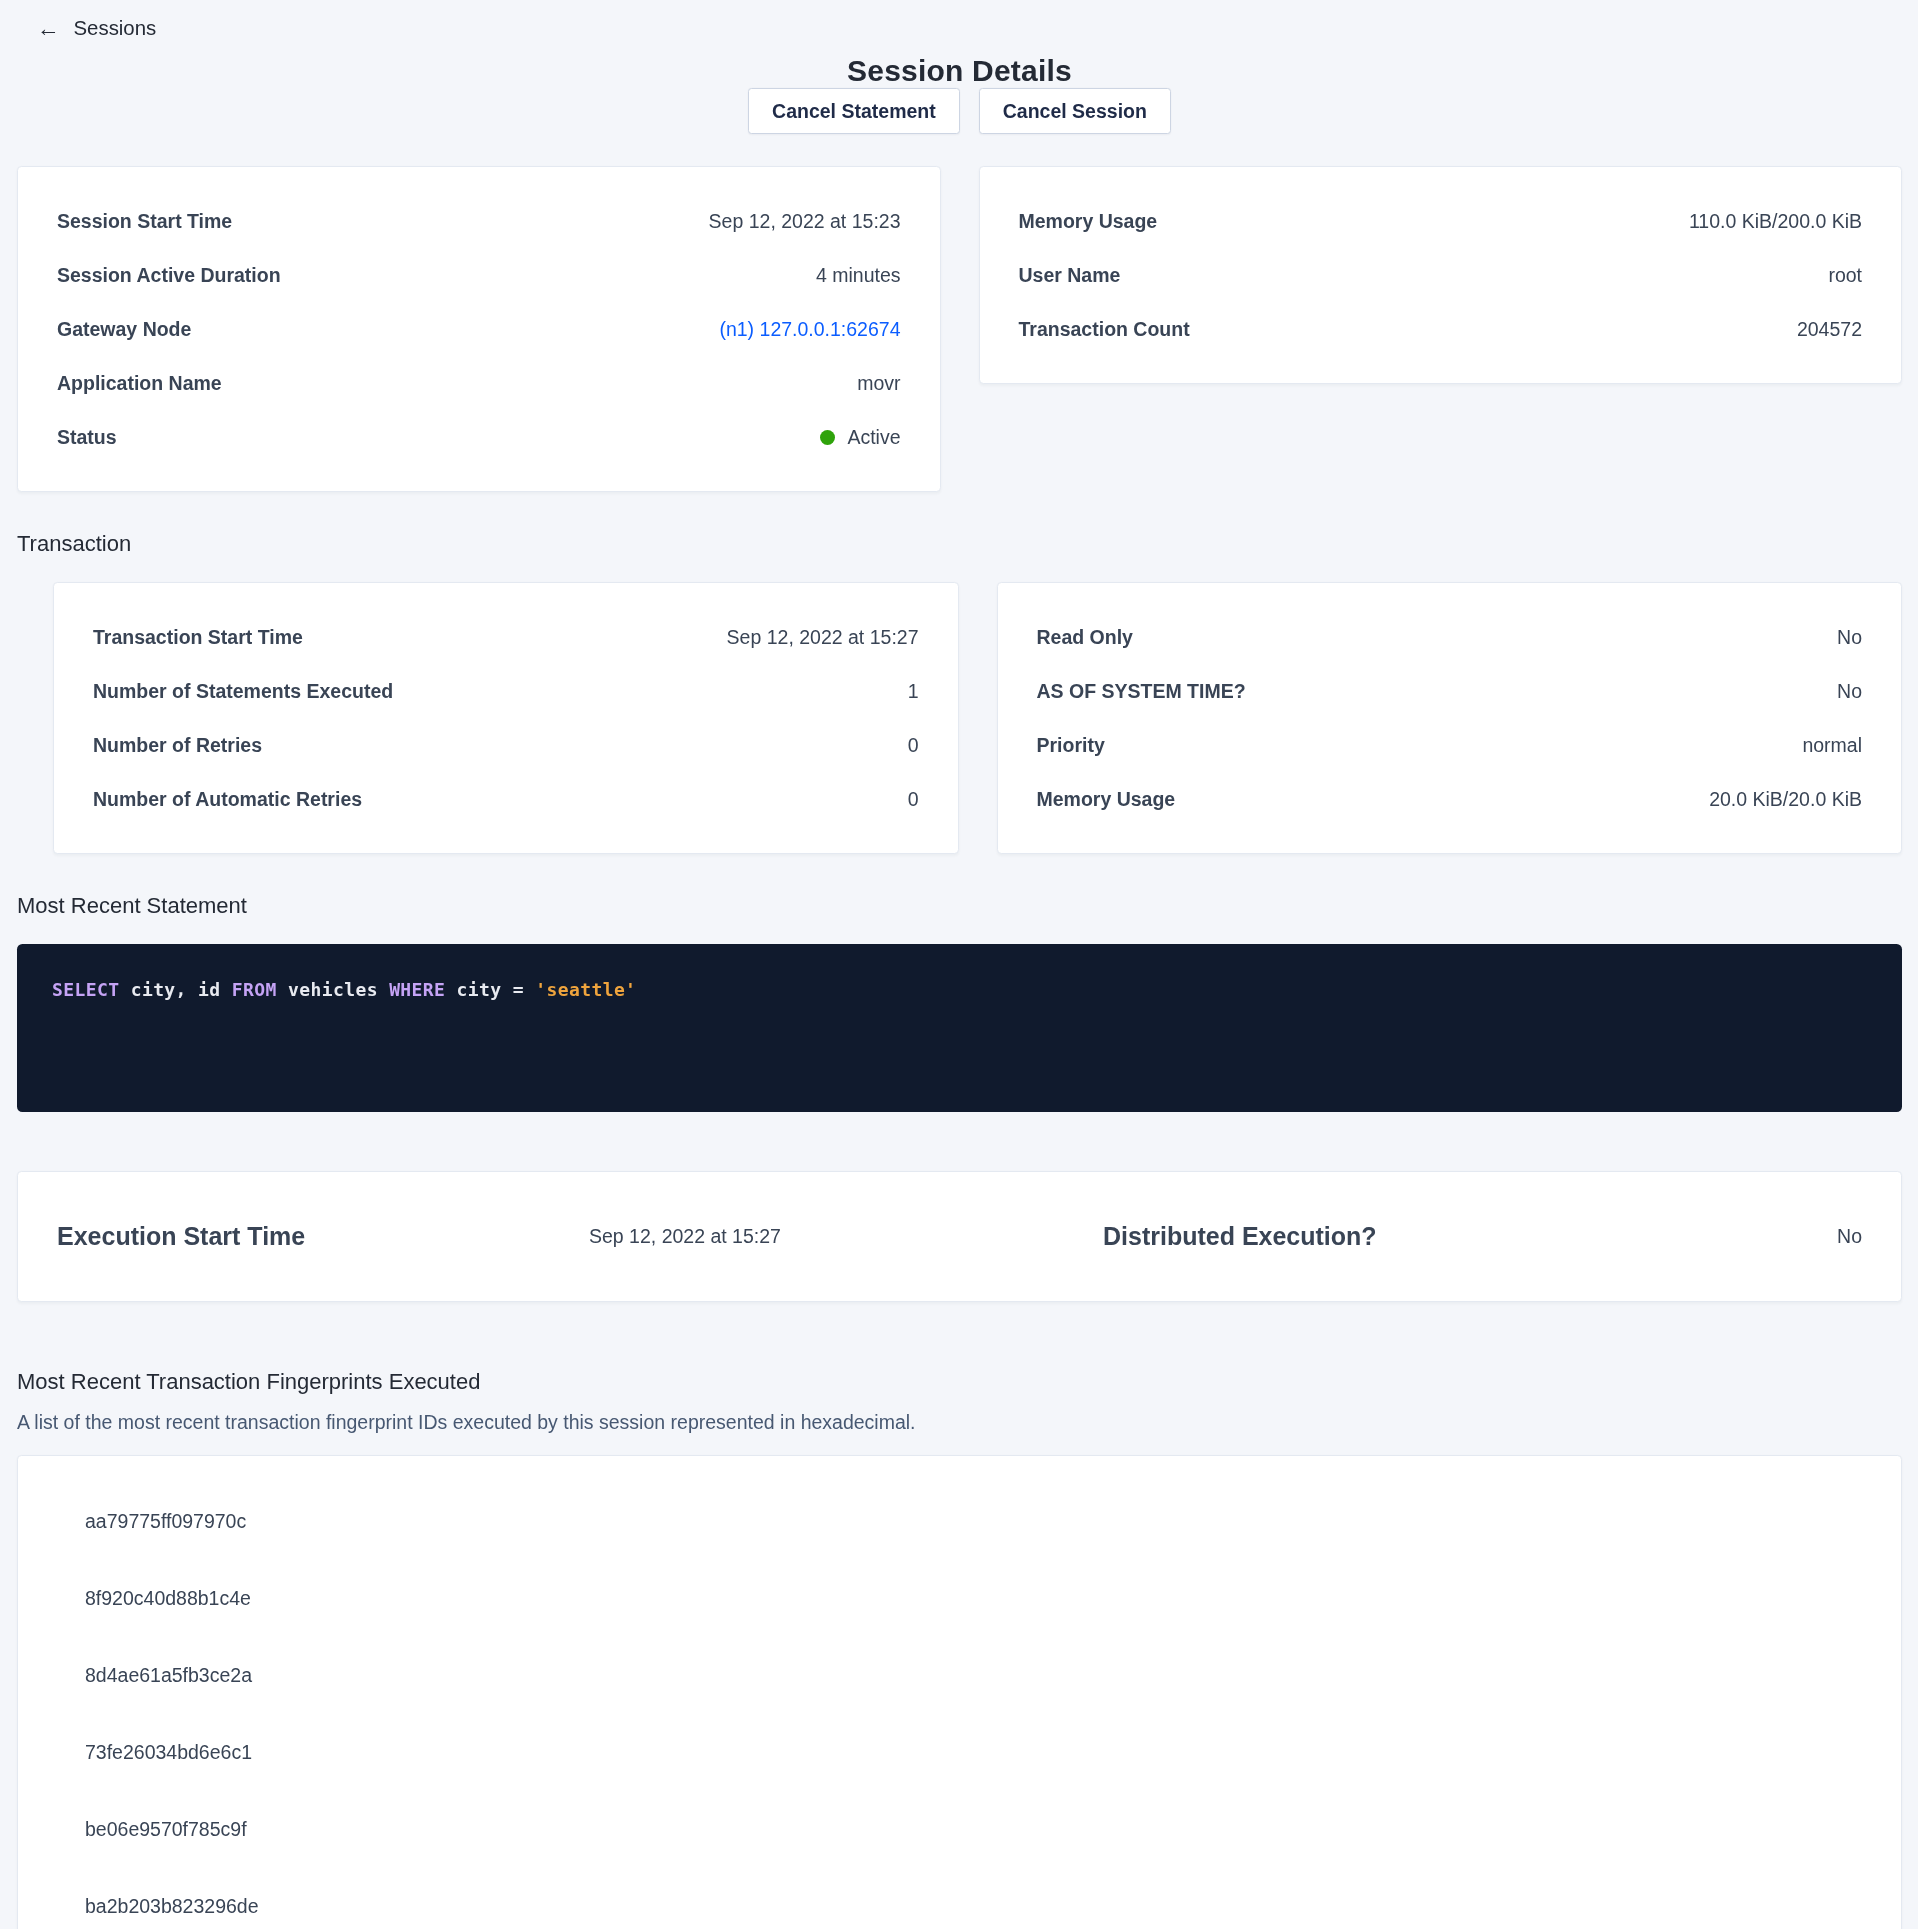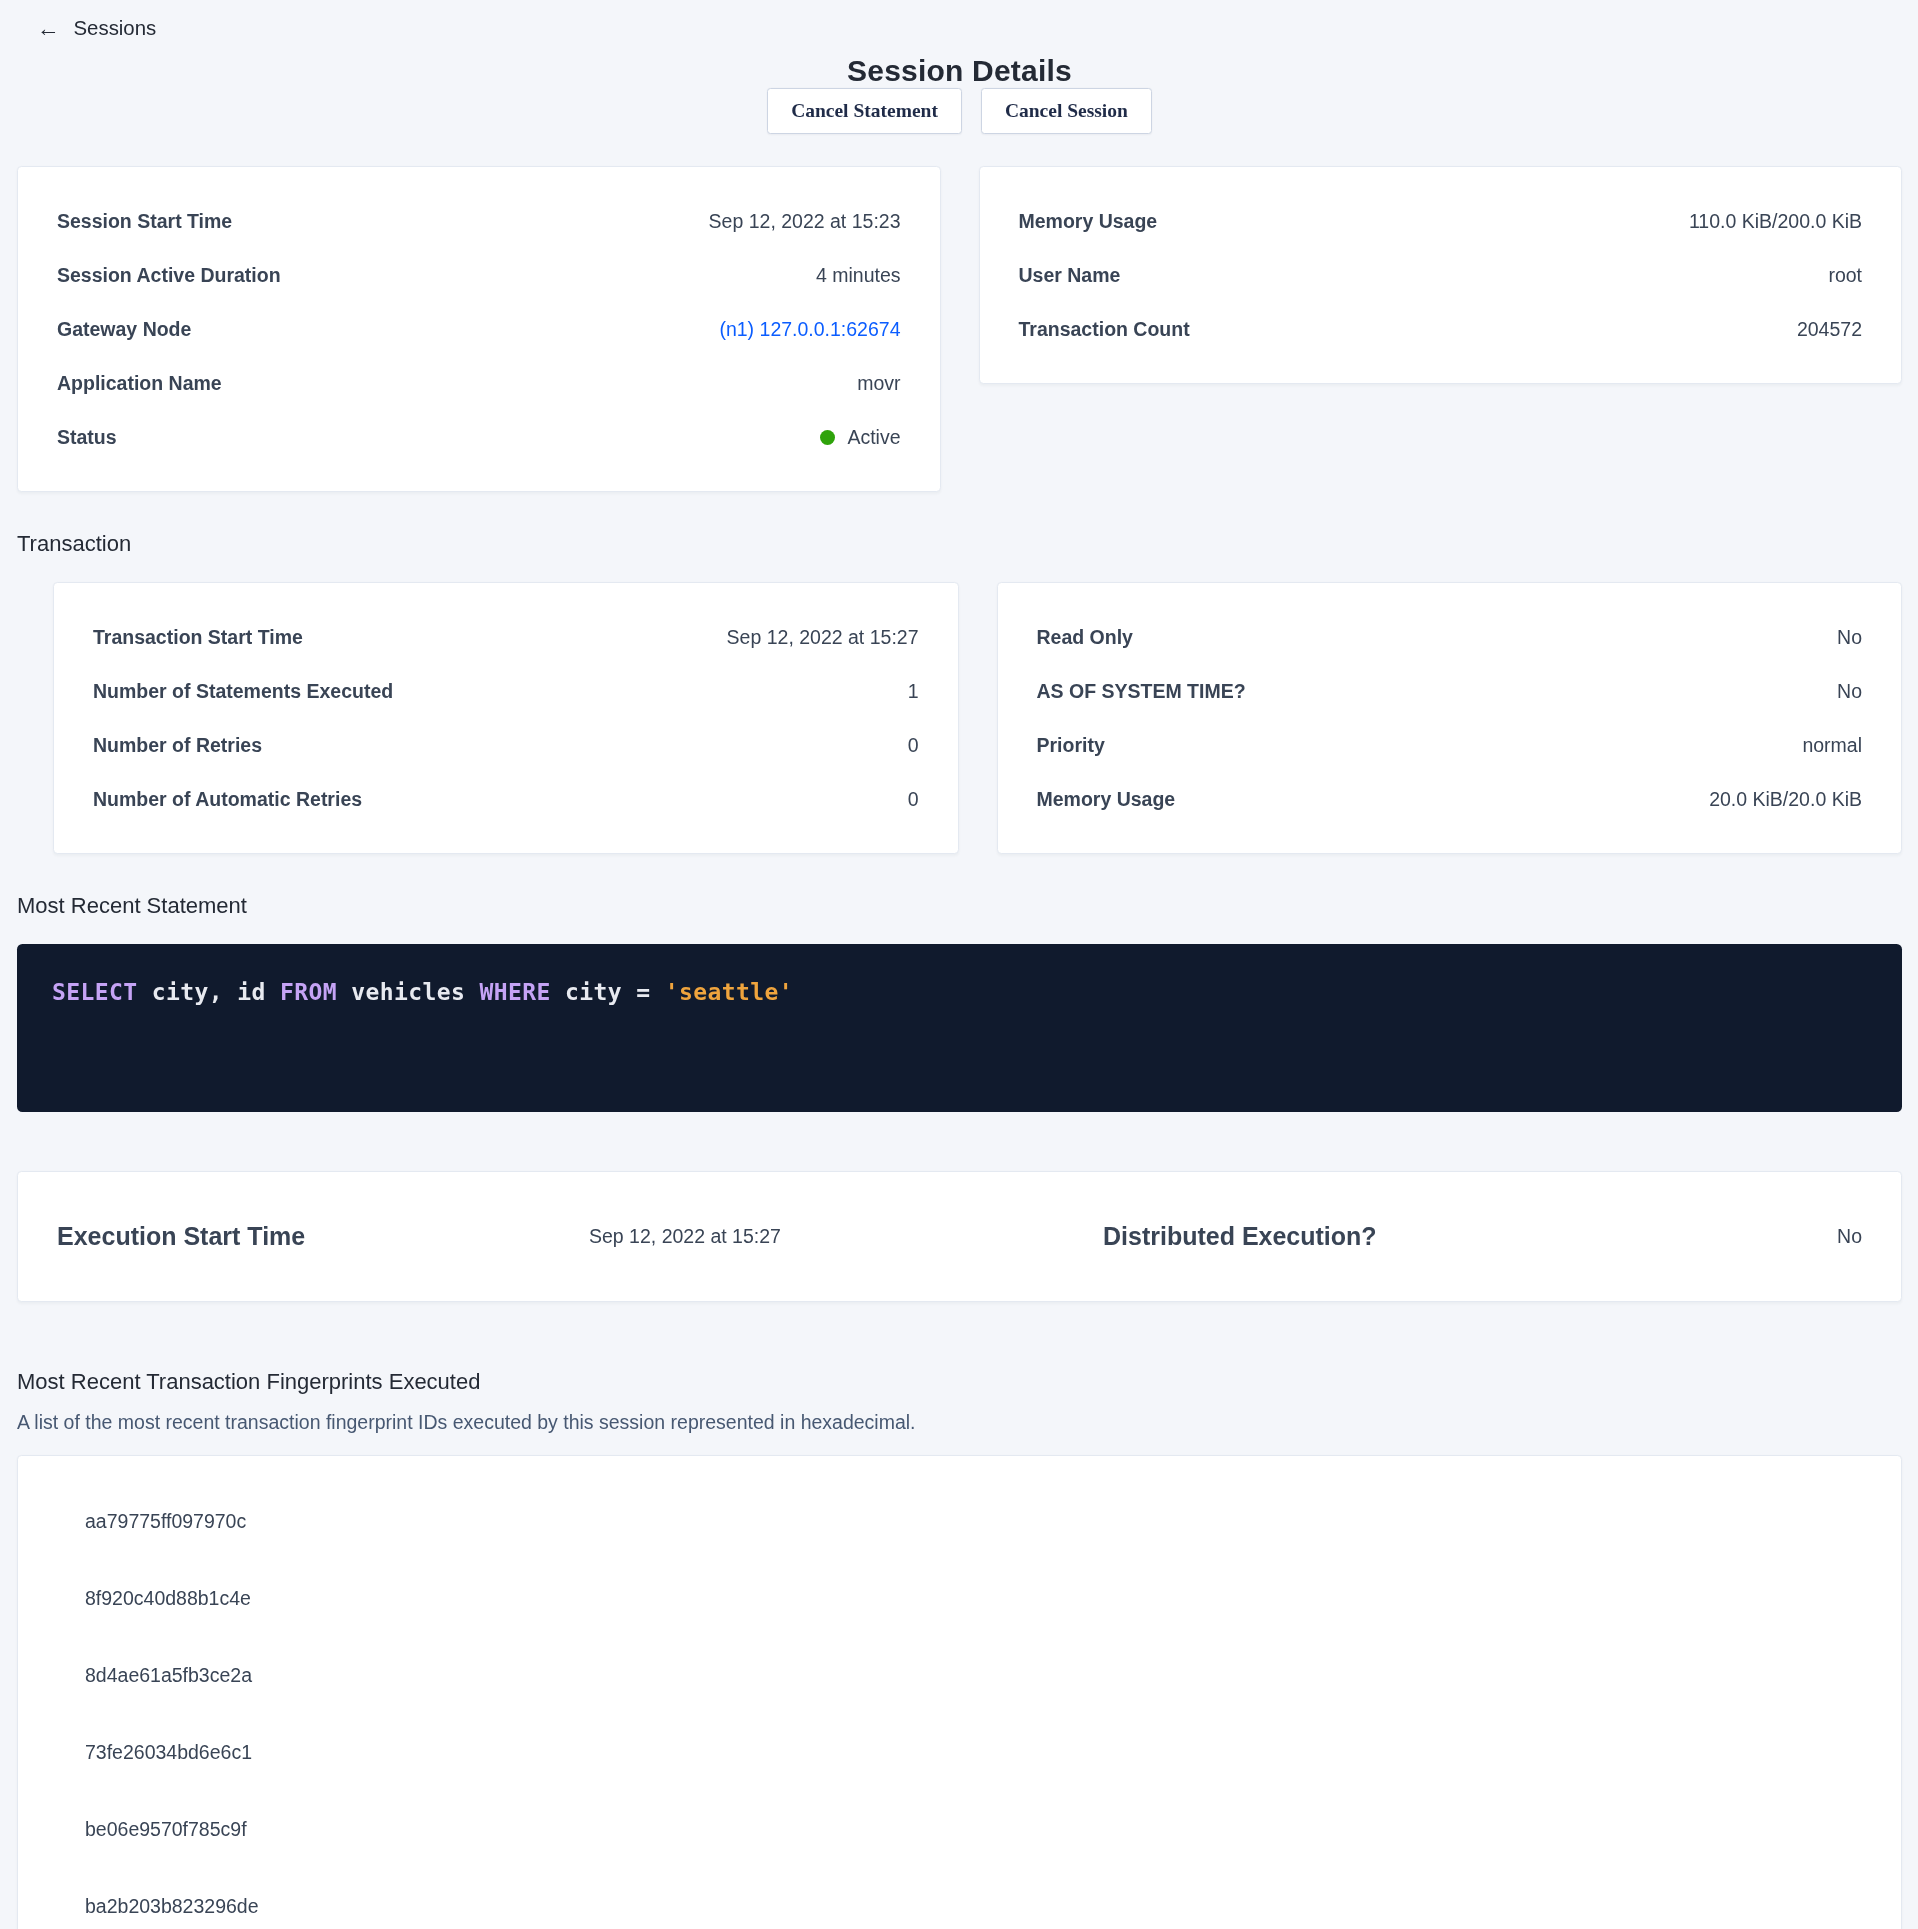--- a/index.html
+++ b/index.html
@@ -13,21 +13,21 @@
   .page { padding: 10.6px 17px 0 17px; }
 
   
   .back-row { display:flex; align-items:center; gap:14px; height:35px; padding-left:19.5px; cursor:pointer; }
   .back-arrow { font-size:23px; color:#242a35; line-height:1; }
   .back-label { font-size:20.4px; color:#242a35; }
 
   
   .title-row { display:flex; justify-content:space-between; align-items:center; margin-top:8.9px;flex-direction:column; }
   .page-title { font-size:30px; font-weight:700; color:#242a35; letter-spacing:0.2px; }
-  .btn-group { display:flex; gap:19px;font-family:Liberation Serif, serif; }
+  .btn-group { display:flex; gap:19px; }
   .btn {
     background:#fff; border:0.9px solid #cdd5e3; border-radius:3.5px;
     height:46px; padding:0 23px; font-size:19.5px; font-weight:700; color:#1f2b48;
     font-family: inherit; cursor:pointer; box-shadow:0 0.9px 1.8px rgba(30,40,60,0.05);
   }
 
   
   .cards-grid { display:grid; grid-template-columns:1fr 1fr; column-gap:38px; align-items:start; margin-top:32px; }
   .card {
     background:#fff; border:0.9px solid #e4e9f1; border-radius:4.4px;
@@ -44,21 +44,21 @@
   .section-heading { font-size:22px; font-weight:400; color:#242a35; margin-top:39px; }
   .cards-grid.txn { margin-top:25px;margin-left:36px; }
 
   
   .sql-box {
     margin-top:25px; background: var(--sql-bg, #101a2d); border-radius:5.3px;
     height:168px; padding:35px 35px 0 35px;
   }
   .sql-line {
     font-family:"DejaVu Sans Mono","Liberation Mono",monospace;
-    font-size:23px; font-weight:700; letter-spacing:0.4px; white-space:pre;
+    font-size:18px; font-weight:700; letter-spacing:0.4px; white-space:pre;
   }
   .tok-keyword { color: var(--sql-keyword, #c5a3f5); }
   .tok-ident   { color: var(--sql-ident, #e8eaf0); }
   .tok-string  { color: var(--sql-string, #efa43d); }
 
   
   .exec-card {
     margin-top:59px; display:grid; grid-template-columns:532px 514px 1fr auto;
     align-items:center; padding:50px 39px;
   }

